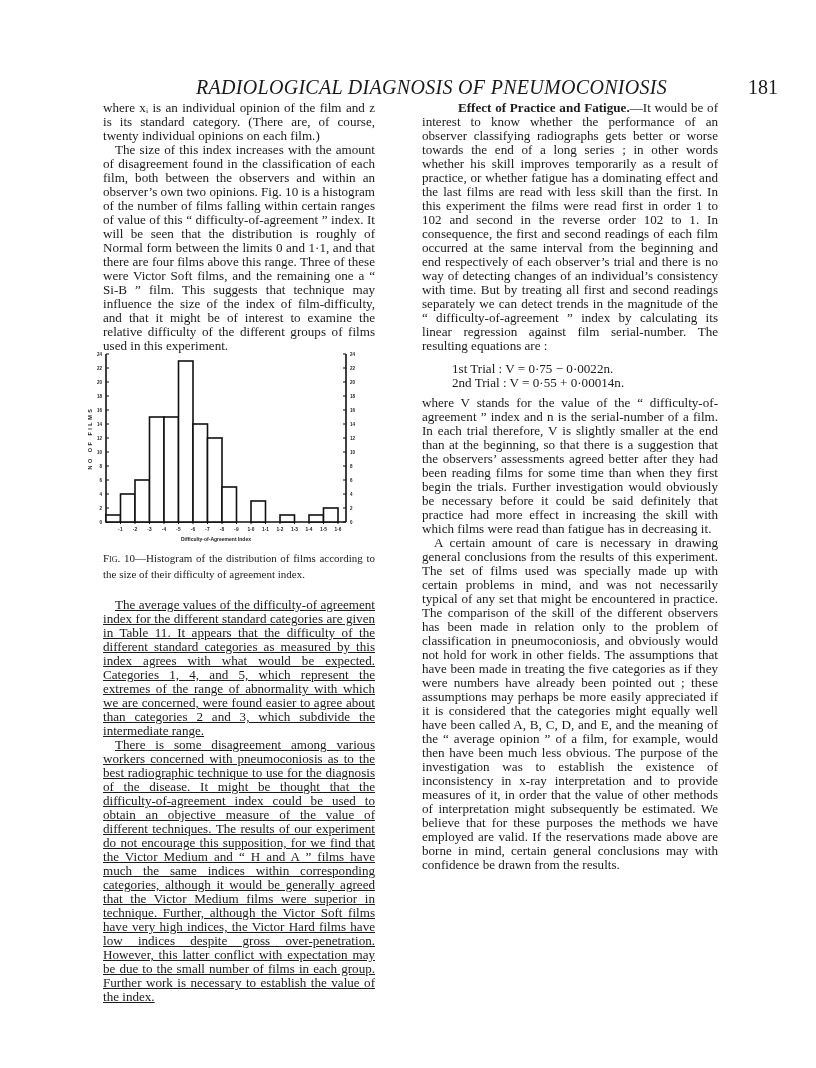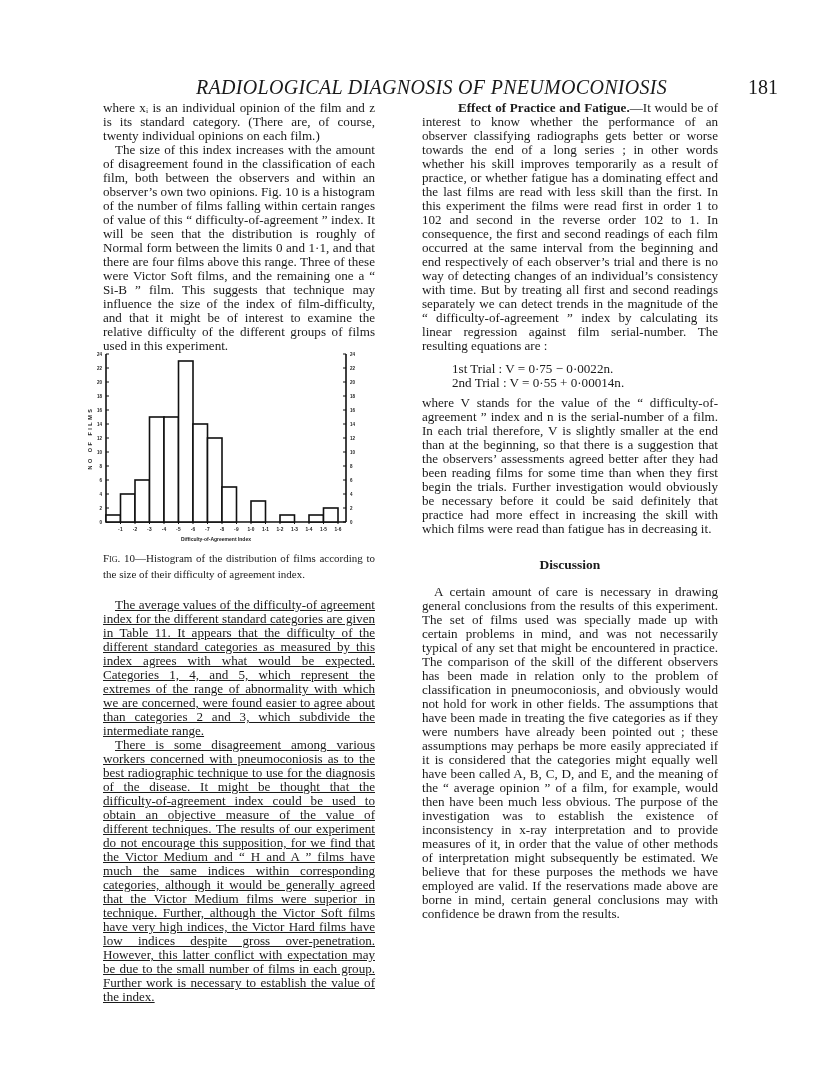--- a/index.html
+++ b/index.html
@@ -150,15 +150,14 @@
   <p class="ind">There is some disagreement among various workers concerned with pneumoconiosis as to the best radiographic technique to use for the diagnosis of the disease. It might be thought that the difficulty-of-agreement index could be used to obtain an objective measure of the value of different techniques. The results of our experiment do not encourage this supposition, for we find that the Victor Medium and “ H and A ” films have much the same indices within corresponding categories, although it would be generally agreed that the Victor Medium films were superior in technique. Further, although the Victor Soft films have very high indices, the Victor Hard films have low indices despite gross over-penetration. However, this latter conflict with expectation may be due to the small number of films in each group. Further work is necessary to establish the value of the index.</p>
 </div>
 
 <div class="col right" style="top:101px;">
   <p class="ind"><span class="bold">Effect of Practice and Fatigue.</span><span>—It would be of interest to know whether the performance of an observer classifying radiographs gets better or worse towards the end of a long series ; in other words whether his skill improves temporarily as a result of practice, or whether fatigue has a dominating effect and the last films are read with less skill than the first. In this experiment the films were read first in order 1 to 102 and second in the reverse order 102 to 1. In consequence, the first and second readings of each film occurred at the same interval from the beginning and end respectively of each observer’s trial and there is no way of detecting changes of an individual’s consistency with time. But by treating all first and second readings separately we can detect trends in the magnitude of the “ difficulty-of-agreement ” index by calculating its linear regression against film serial-number. The resulting equations are :</span></p>
   <div class="eq">
     <div>1st Trial :  V = 0·75 − 0·0022n.</div>
     <div>2nd Trial :  V = 0·55 + 0·00014n.</div>
   </div>
   <p>where V stands for the value of the “ difficulty-of-agreement ” index and n is the serial-number of a film. In each trial therefore, V is slightly smaller at the end than at the beginning, so that there is a suggestion that the observers’ assessments agreed better after they had been reading films for some time than when they first begin the trials. Further investigation would obviously be necessary before it could be said definitely that practice had more effect in increasing the skill with which films were read than fatigue has in decreasing it.</p>
-  <div class="heading">Discussion</div>
   <p class="ind">A certain amount of care is necessary in drawing general conclusions from the results of this experiment. The set of films used was specially made up with certain problems in mind, and was not necessarily typical of any set that might be encountered in practice. The comparison of the skill of the different observers has been made in relation only to the problem of classification in pneumoconiosis, and obviously would not hold for work in other fields. The assumptions that have been made in treating the five categories as if they were numbers have already been pointed out ; these assumptions may perhaps be more easily appreciated if it is considered that the categories might equally well have been called A, B, C, D, and E, and the meaning of the “ average opinion ” of a film, for example, would then have been much less obvious. The purpose of the investigation was to establish the existence of inconsistency in x-ray interpretation and to provide measures of it, in order that the value of other methods of interpretation might subsequently be estimated. We believe that for these purposes the methods we have employed are valid. If the reservations made above are borne in mind, certain general conclusions may with confidence be drawn from the results.</p>
 </div>
 
 </body></html>

